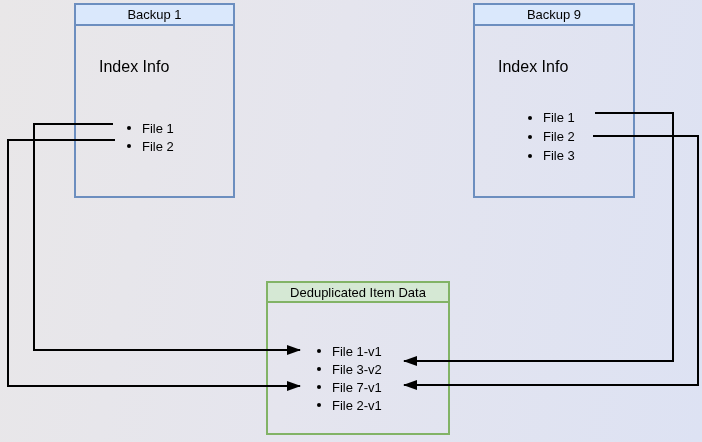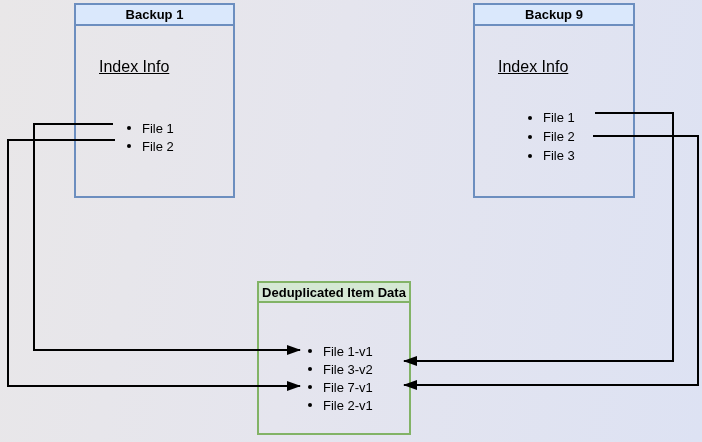--- a/index.html
+++ b/index.html
@@ -9,32 +9,32 @@
     overflow:hidden;
     background:linear-gradient(100deg, #e9e7e8 0%, #e5e5ee 45%, #dde2f3 100%);
     font-family:"Liberation Sans", sans-serif;
     color:#000;
   }
   .box { position:absolute; border:2px solid; box-sizing:border-box; background:transparent; }
   .box.blue  { border-color:#6c8ebf; }
   .box.green { border-color:#82b366; }
   .box-header {
     display:flex; align-items:center; justify-content:center;
-    font-weight:bold; font-size:13px;
+    font-weight:normal; font-size:13px;
     border-bottom:2px solid; box-sizing:border-box;
   }
   .blue  .box-header { background:#dae8fc; border-color:#6c8ebf; height:21px; }
   .green .box-header { background:#d5e8d4; border-color:#82b366; height:20px; }
-  .index-label { position:absolute; left:23px; top:52px; font-size:16px; line-height:19px;text-decoration:underline; }
+  .index-label { position:absolute; left:23px; top:52px; font-size:16px; line-height:19px; }
   .file-list { position:absolute; list-style:none; margin:0; padding:0; }
   .file-list li { display:flex; align-items:center; font-size:13px; white-space:nowrap; }
   .bullet { width:4px; height:4px; border-radius:50%; background:#000; margin-right:11px; flex:none; }
   #backup1 { left:74px;  top:3px;   width:161px; height:195px; }
   #backup2 { left:473px; top:3px;   width:162px; height:195px; }
-  #dedup   { left:257px; top:281px; width:154px; height:154px; }
+  #dedup   { left:266px; top:281px; width:184px; height:154px; }
   #backup1 .file-list { left:51px; top:114px; }
   #backup1 .file-list li { height:18px; }
   #backup2 .file-list { left:53px; top:103px; }
   #backup2 .file-list li { height:19px; }
   #dedup .file-list { left:49px; top:59px; }
   #dedup .file-list li { height:18px; }
   svg.connectors { position:absolute; left:0; top:0; pointer-events:none; }
   svg.connectors polyline { fill:none; stroke:#000; stroke-width:2; }
 </style>
 </head>

